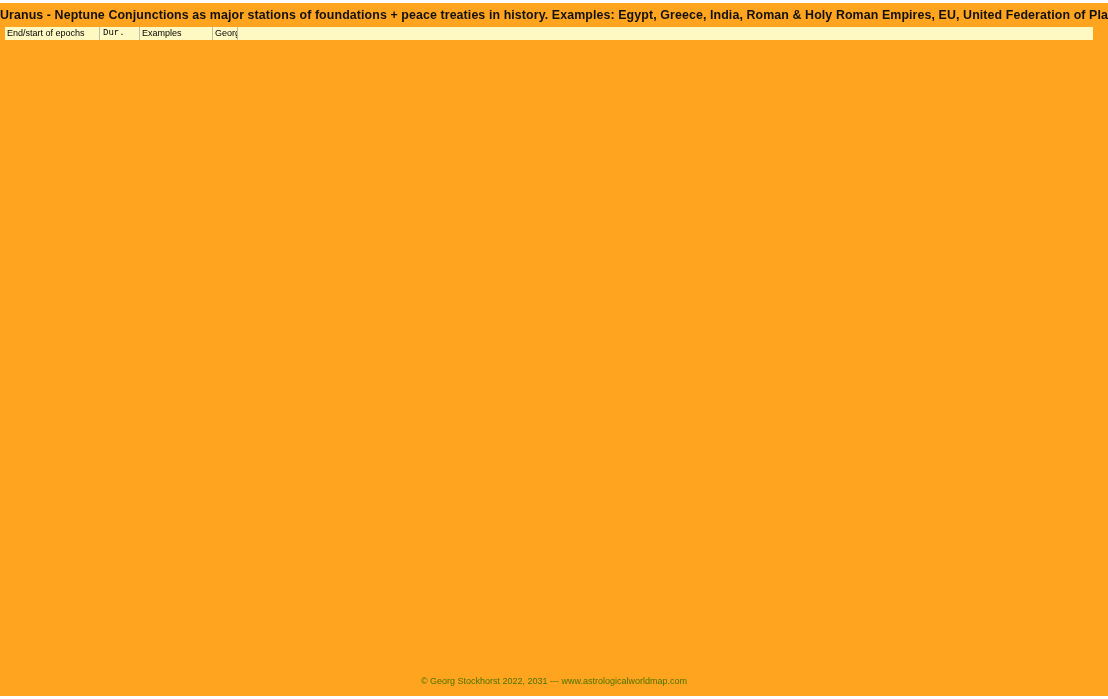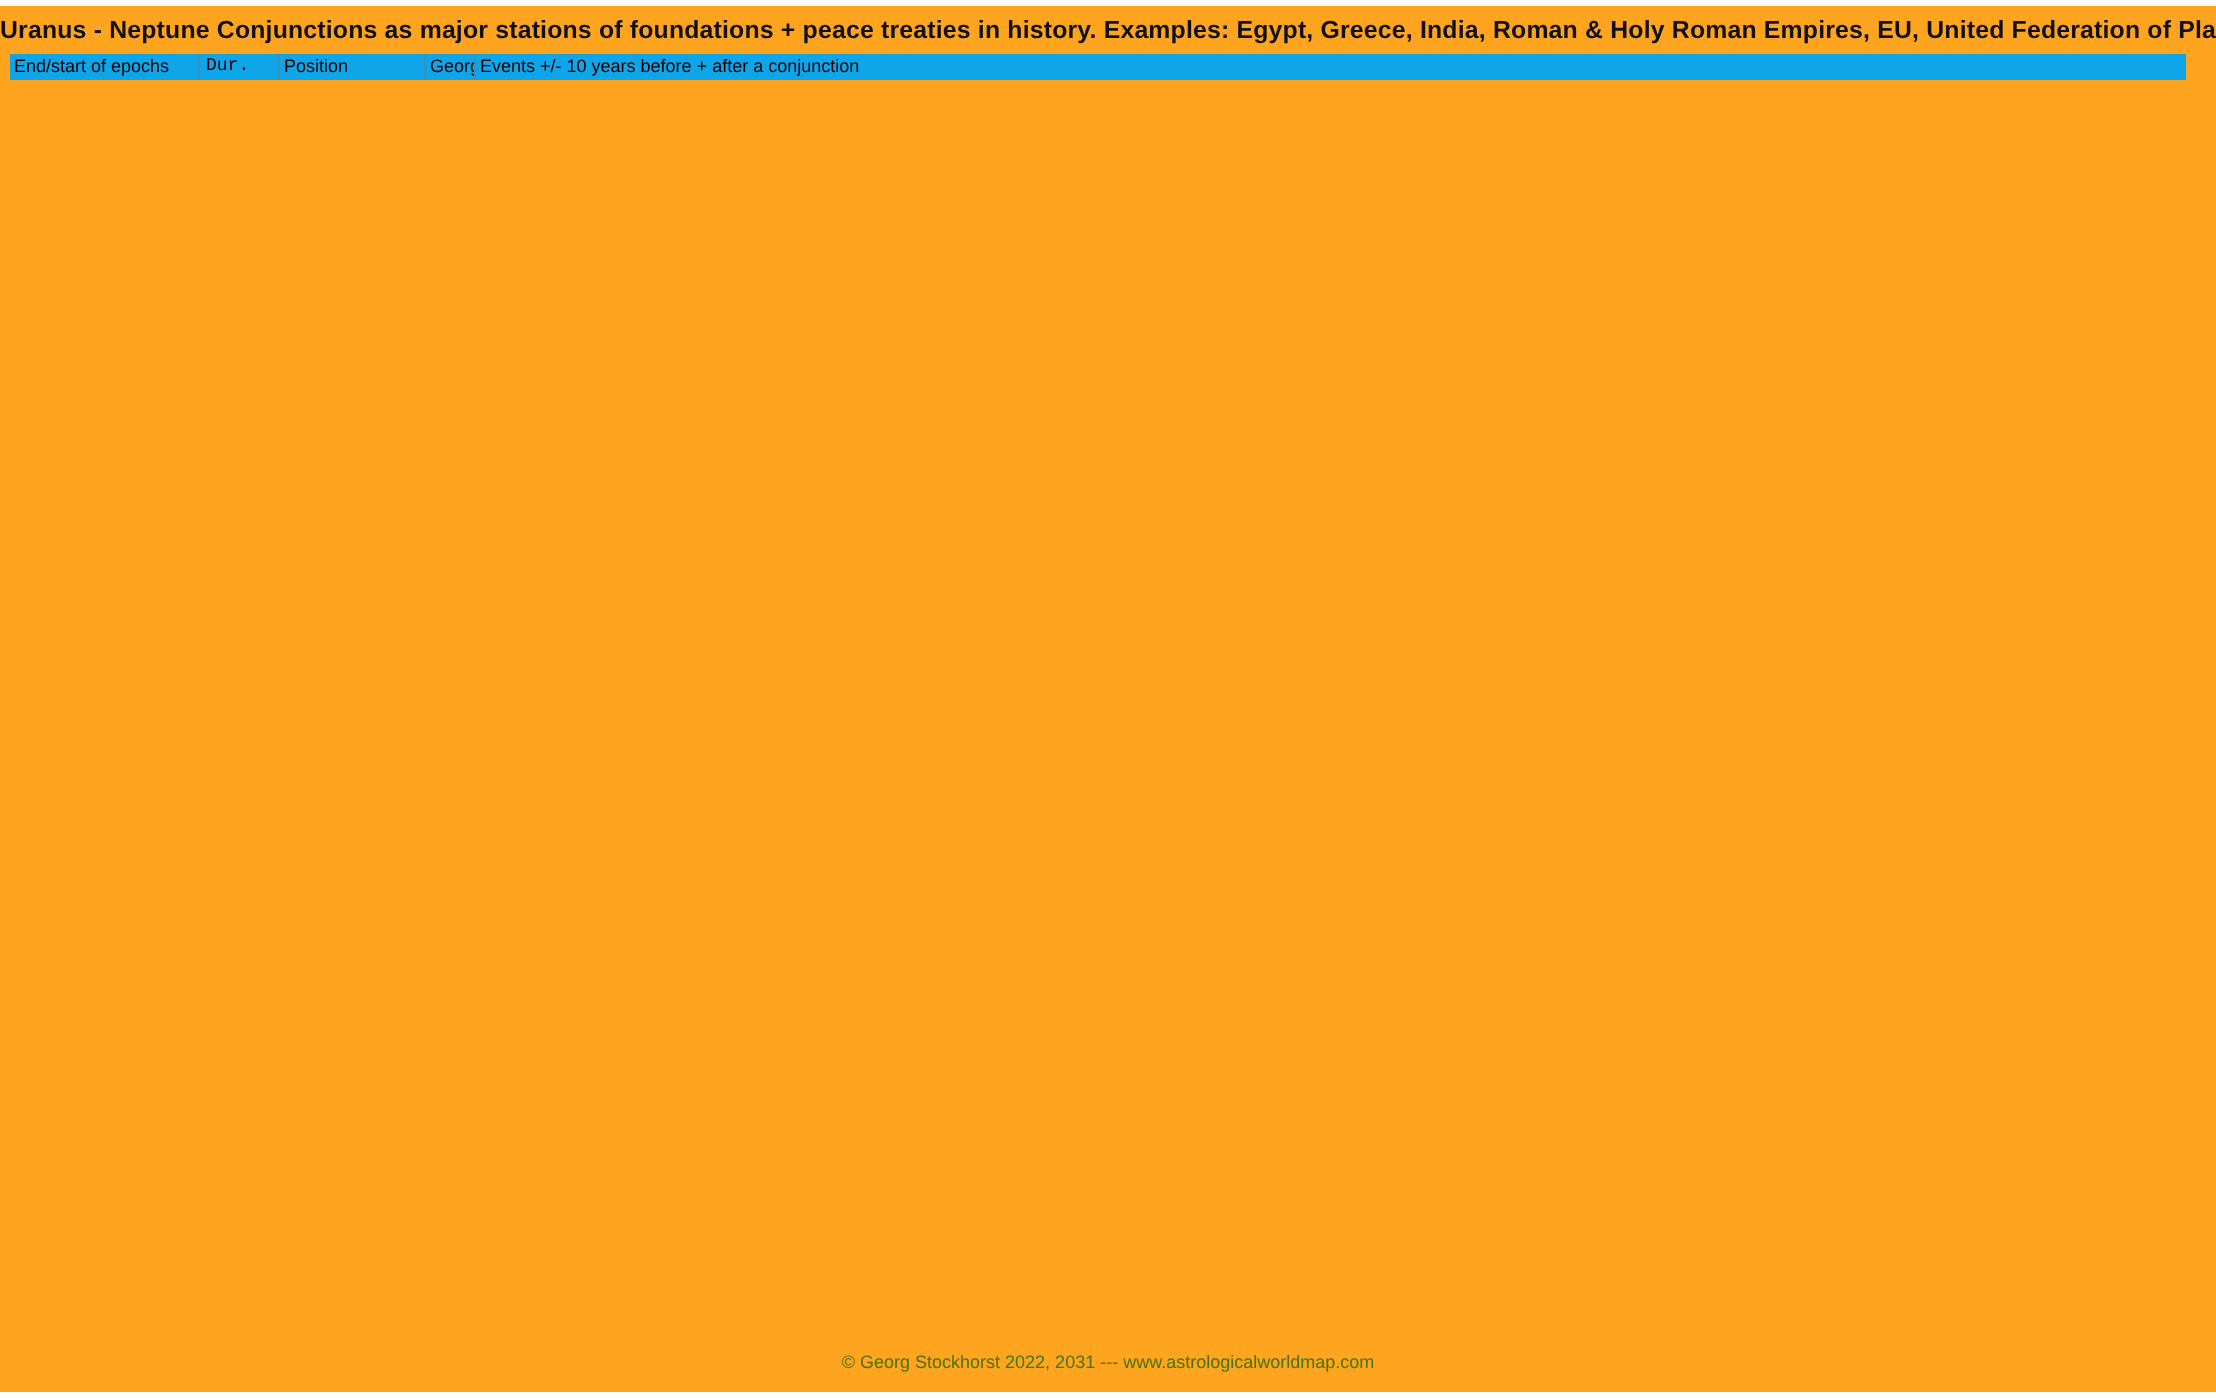--- a/index.html
+++ b/index.html
@@ -3,21 +3,21 @@
 <meta charset="utf-8">
 <style>
   html,body{margin:0;padding:0;}
   body{width:1108px;height:699px;background:#ffffff;font-family:"Liberation Sans",sans-serif;}
   .page{position:relative;width:1108px;height:699px;background:#ffffff;overflow:hidden;}
   .orange-frame{position:absolute;left:0;top:3px;width:1108px;height:693px;background:#FFA41E;}
   .title-bar{position:absolute;left:0;top:4px;width:1108px;height:23px;line-height:23px;
     text-align:center;font-weight:bold;font-size:12.4px;color:#111;letter-spacing:0.1px;white-space:nowrap;}
   .grid{position:absolute;left:5px;top:27px;width:1088px;background:transparent;}
   .row{display:flex;height:13.6px;line-height:13.5px;font-size:9px;color:#000;}
-  .hdr{height:13px;line-height:13px;background:#0ea5e9;}
+  .hdr{height:13px;line-height:13px;background:#fef9c3;}
   .cell{box-sizing:border-box;padding:0 2px;white-space:nowrap;overflow:hidden;
     border-right:1px solid rgba(120,120,120,0.45);}
   .c1{width:95px;padding-left:2px;}
   .c2{width:40px;text-align:right;padding-right:4px;}
   .c3{width:73px;}
   .c4{width:25px;}
   .c5{flex:1;border-right:none;}
   .hdr .c2{text-align:left;padding-left:3px;font-family:Liberation Mono, monospace;}
   .footer-bar{position:absolute;left:0;top:671px;width:1108px;height:20px;line-height:20px;
     text-align:center;font-size:9px;color:#477400;}
@@ -27,21 +27,20 @@
 
 <div class="page">
   <div class="orange-frame"></div>
 
   <div class="title-bar">Uranus - Neptune Conjunctions as major stations of foundations + peace treaties in history. Examples: Egypt, Greece, India, Roman &amp; Holy Roman Empires, EU, United Federation of Planets</div>
 
   <div class="grid">
     <div class="row hdr">
       <div class="cell c1">End/start of epochs</div>
       <div class="cell c2">Dur.</div>
-      <div class="cell c3">Position</div>
+      <div class="cell c3">Examples</div>
       <div class="cell c4">Georg.</div>
-      <div class="cell c5">Events +/- 10 years before + after a conjunction</div>
     </div>
     <div id="rows-container"></div>
   </div>
 
   <div class="footer-bar">© Georg Stockhorst 2022, 2031 --- www.astrologicalworldmap.com</div>
 </div>
 
 </body></html>

